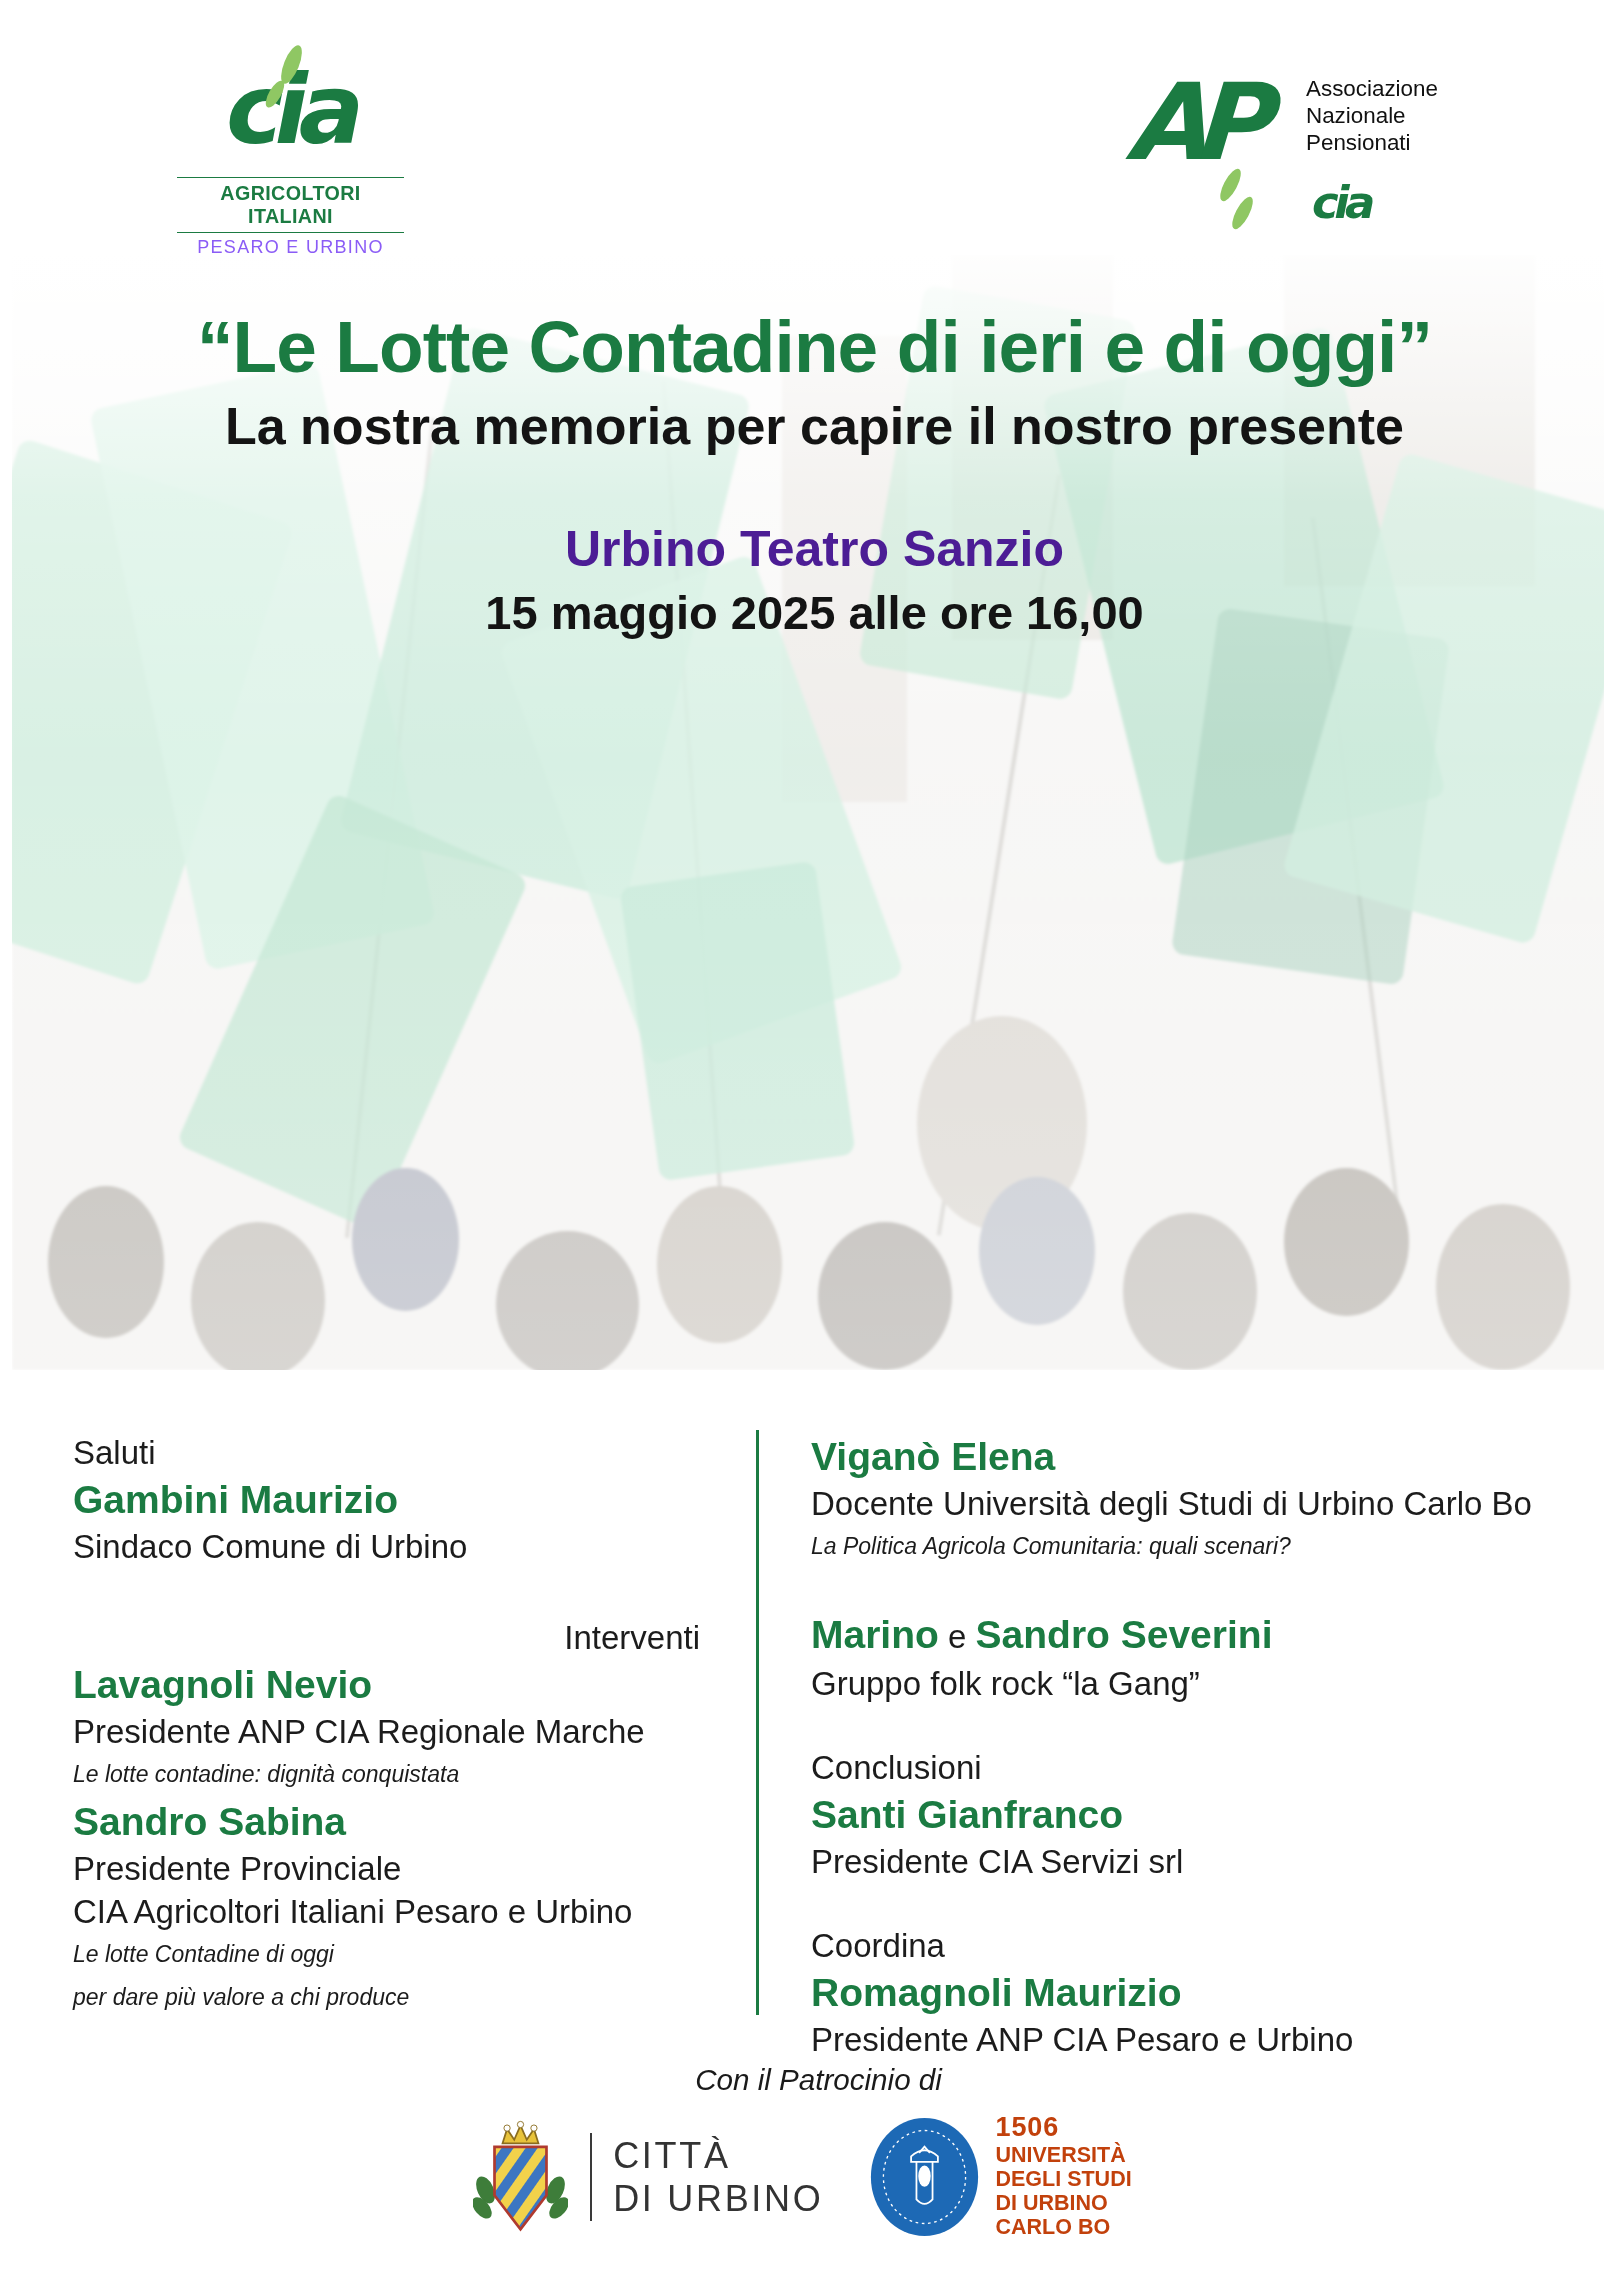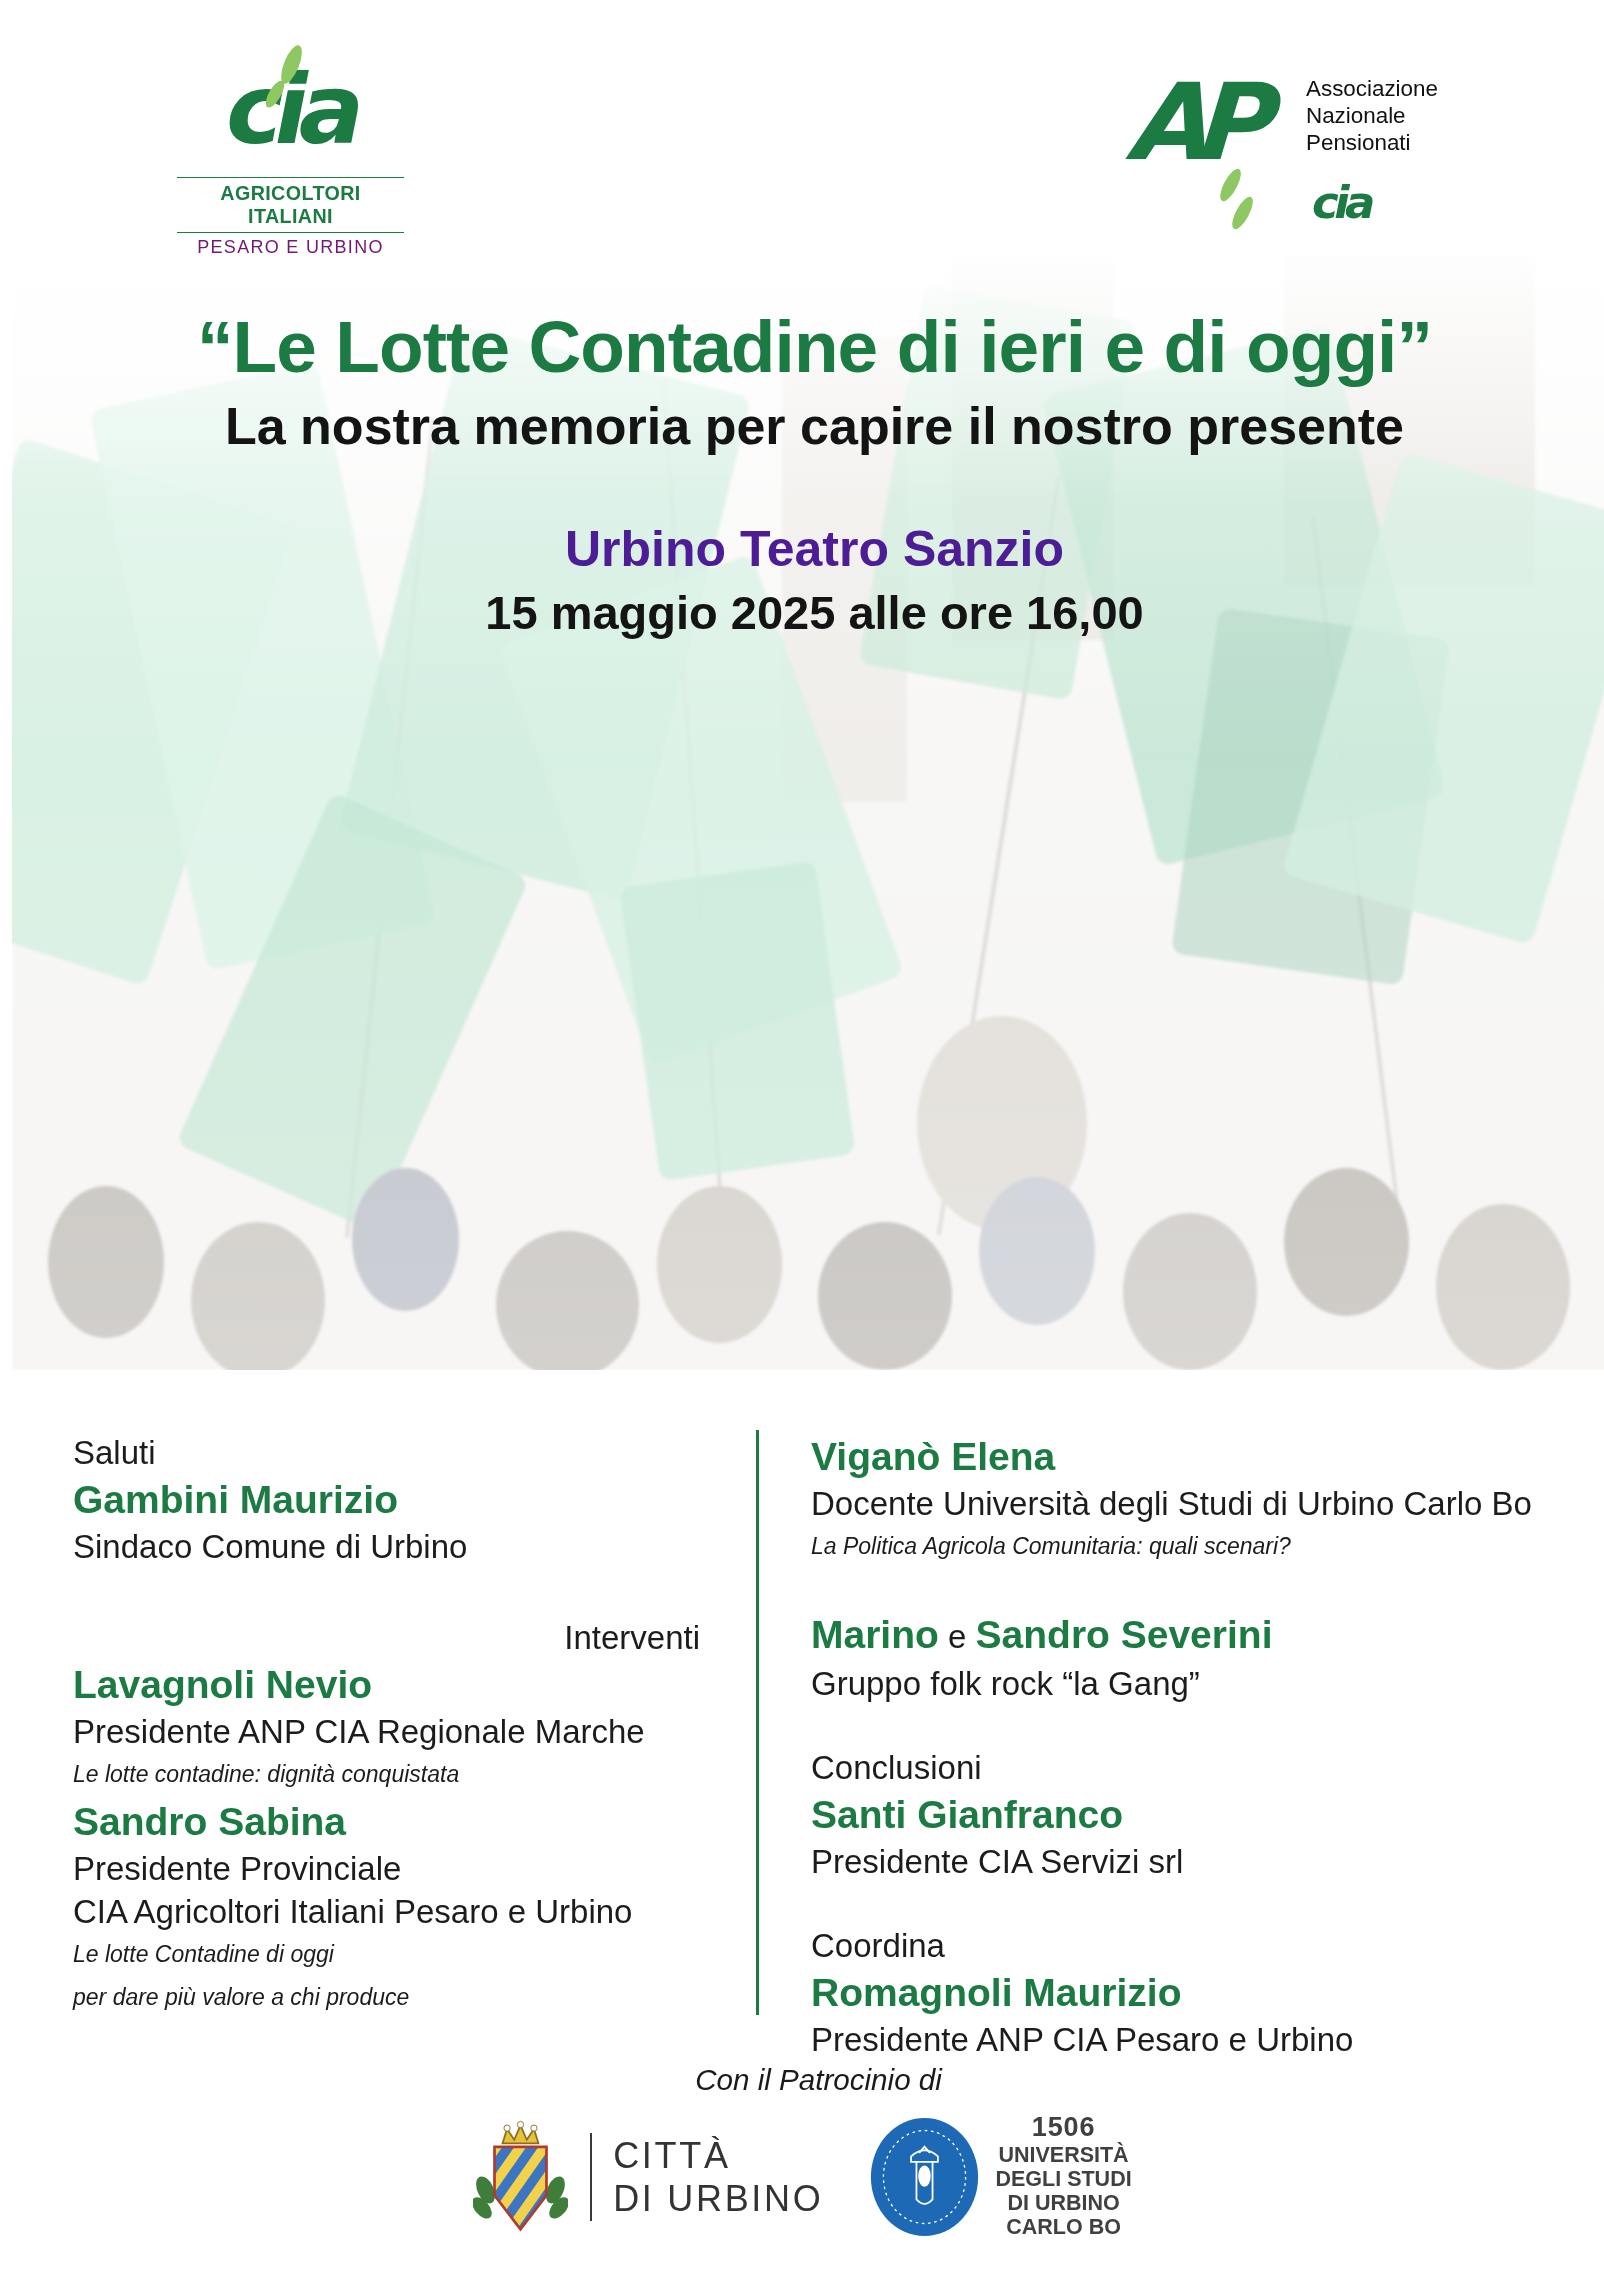--- a/index.html
+++ b/index.html
@@ -11,21 +11,21 @@
   .hdr-cia{position:absolute;left:177px;top:56px;width:227px;text-align:center;}
   .cia-mark-wrap{position:relative;height:118px;}
   .cia-mark{font-family:"DejaVu Sans",sans-serif;font-style:italic;font-weight:900;
     font-size:97px;line-height:107px;color:#1b7b42;letter-spacing:-9px;}
   .cia-leaf{position:absolute;width:15px;height:41px;background:#8fc763;border-radius:50%;
     transform:rotate(22deg);left:107px;top:-12.5px;}
   .cia-leaf2{position:absolute;width:11.6px;height:30px;background:#8fc763;border-radius:50%;
     transform:rotate(30deg);left:92px;top:23px;}
   .grule{height:1.8px;background:#1b7b42;margin:2.7px 0;}
   .cia-l1{font-size:19.7px;font-weight:bold;color:#1b7b42;letter-spacing:0.4px;padding:0.9px 0;}
-  .cia-l2{font-size:18px;color:#701a75;letter-spacing:1.3px;padding:0.9px 0;}
+  .cia-l2{font-size:18px;color:#8b5cf6;letter-spacing:1.3px;padding:0.9px 0;}
 
   .hdr-anp{position:absolute;left:1136px;top:70px;width:322px;height:161px;}
   .anp-mark{position:absolute;left:0;top:0;font-family:"DejaVu Sans",sans-serif;font-style:italic;
     font-weight:900;font-size:106px;line-height:106px;color:#1b7b42;letter-spacing:-16px;
     transform:skewX(-6deg);}
   .anp-leaf1{position:absolute;left:88px;top:97px;width:13.4px;height:36px;background:#8fc763;
     border-radius:50%;transform:rotate(28deg);}
   .anp-leaf2{position:absolute;left:100px;top:125px;width:13.4px;height:36px;background:#8fc763;
     border-radius:50%;transform:rotate(28deg);}
   .anp-text{position:absolute;left:170px;top:5.4px;font-size:22.4px;line-height:27px;color:#111;}
@@ -63,21 +63,21 @@
 
   
   .patrocinio{position:absolute;top:2063px;left:16px;width:100%;text-align:center;
     font-style:italic;font-size:29.6px;color:#1a1a1a;}
   .logos-row{position:absolute;top:2115px;left:0;width:100%;display:flex;
     justify-content:center;align-items:center;gap:47px;}
   .citta{display:flex;align-items:center;gap:21.5px;}
   .vline{width:1.8px;height:88px;background:#3a3a3a;}
   .citta-text{font-size:36px;line-height:43px;color:#333;letter-spacing:2.7px;}
   .uni{display:flex;align-items:center;gap:16px;}
-  .uni-text{font-size:21.5px;line-height:24px;font-weight:bold;color:#404040;text-align:center;}
+  .uni-text{font-size:21.5px;line-height:24px;font-weight:bold;color:#c2410c;}
   .uni-year{font-size:27px;font-weight:600;letter-spacing:0.9px;margin-bottom:3.6px;}
 </style>
 </head>
 <body>
 
 <div class="hdr-cia">
   <div class="cia-mark-wrap">
     <span class="cia-mark">cia</span>
     <span class="cia-leaf"></span>
     <span class="cia-leaf2"></span>

